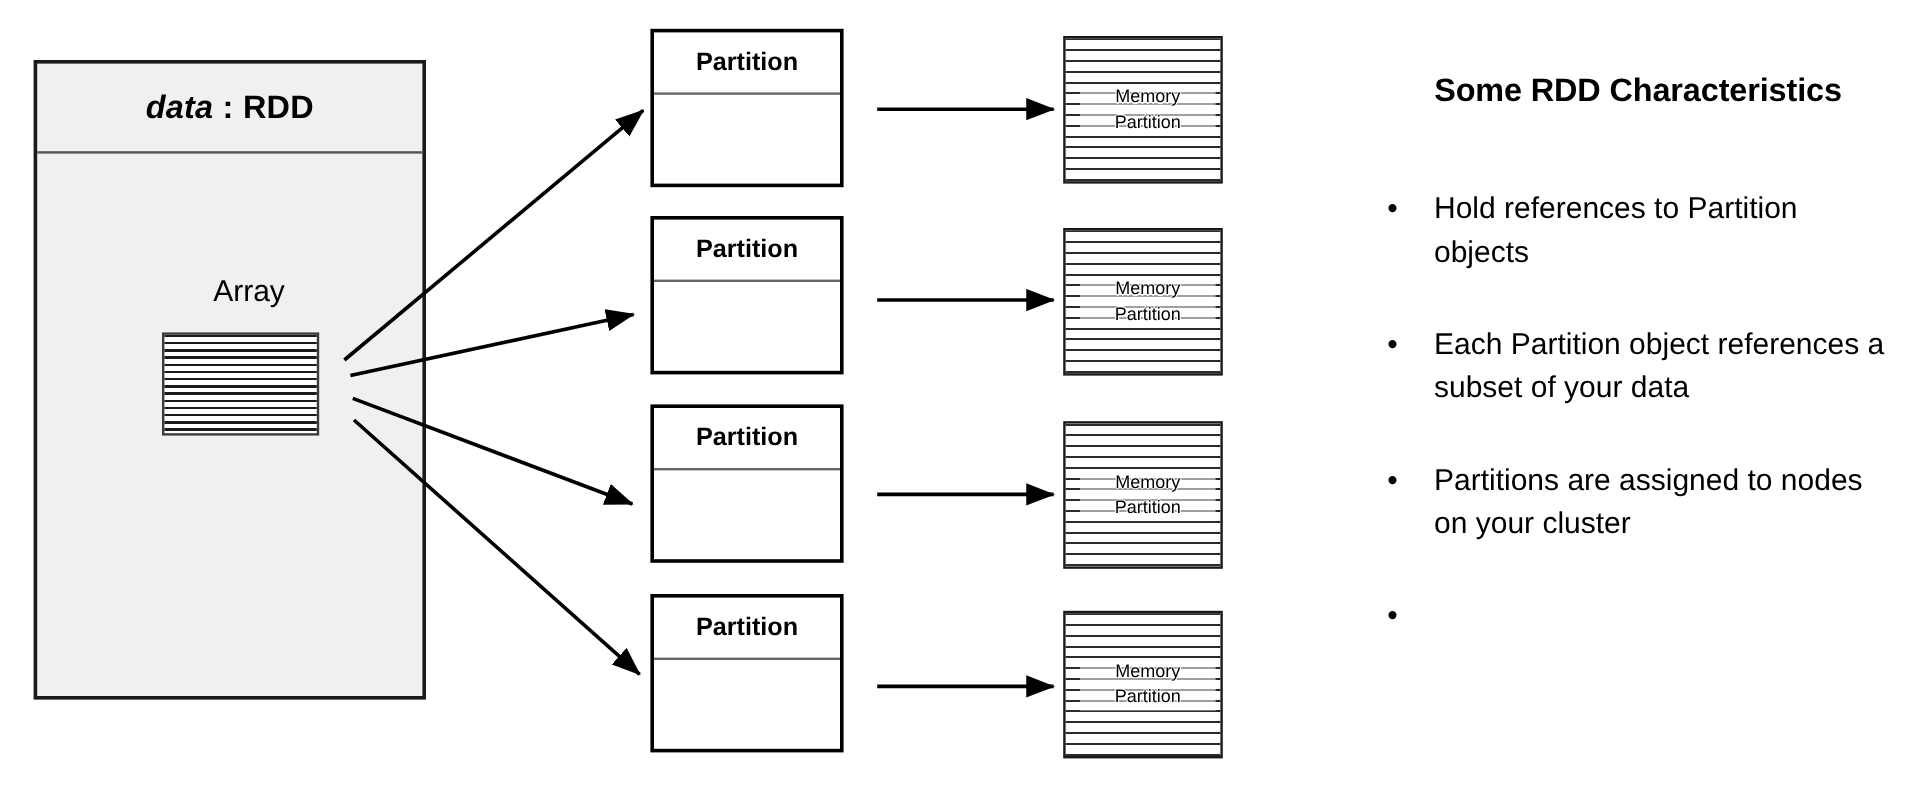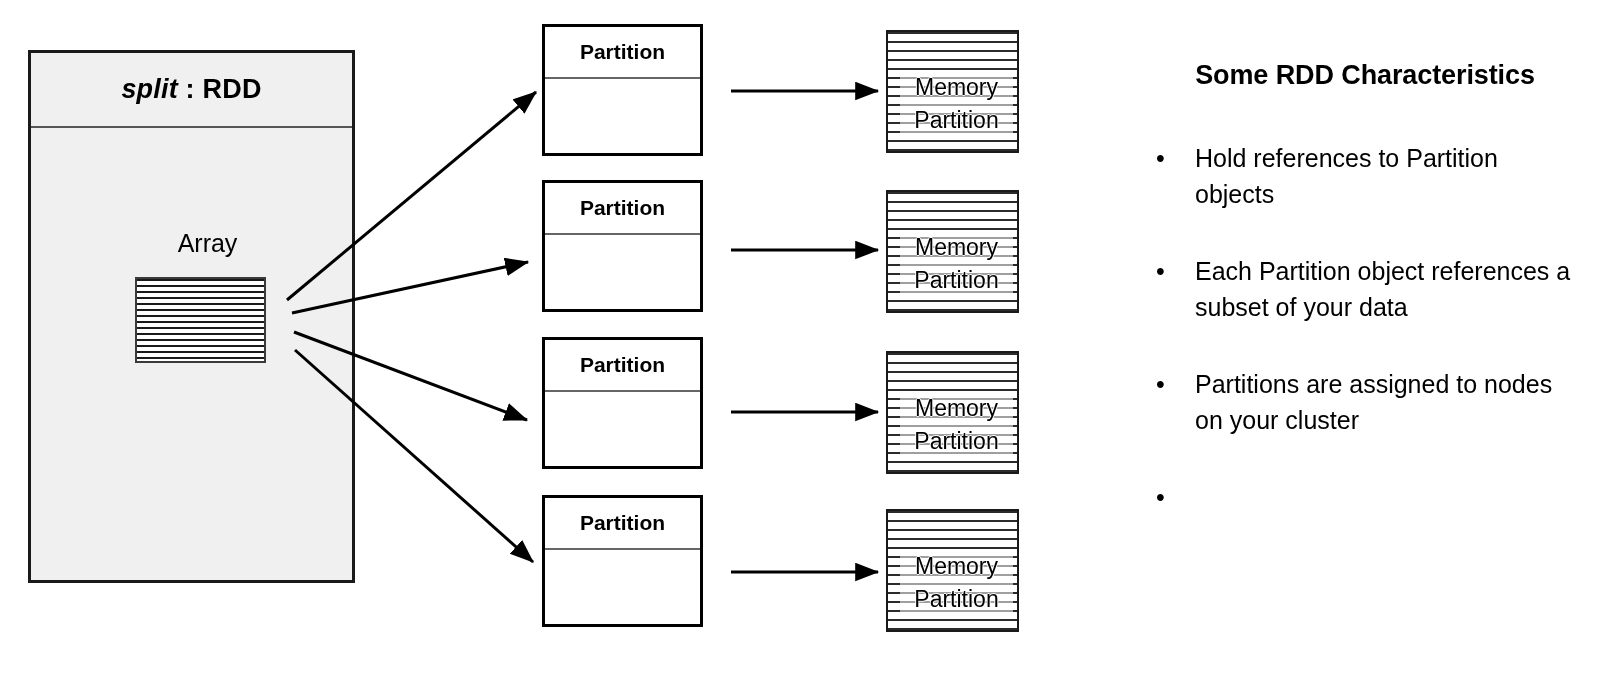--- a/index.html
+++ b/index.html
@@ -121,24 +121,23 @@
       #ffffff 1.6px, #ffffff 9px
     );
   }
   .mempart .mp-text {
     position: absolute;
     left: 12px;
     right: 4px;
     top: 50%;
     transform: translateY(-50%);
     text-align: center;
-    font-size: 23px;
+    font-size: 15px;
     line-height: 1.45;
     background: rgba(255,255,255,0.55);
-    margin-top: 12px;
   }
   .mempart .mp-text .ln {
     display: block;
     text-shadow:
        1px 0 0 rgba(255,255,255,0.9),
       -1px 0 0 rgba(255,255,255,0.9),
        0 1px 0 rgba(255,255,255,0.9),
        0 -1px 0 rgba(255,255,255,0.9);
   }
 
@@ -146,21 +145,21 @@
   .panel {
     position: absolute;
     left: 1150px;
     top: 60px;
     width: 430px;
   }
   .panel-title {
     font-size: 27px;
     font-weight: bold;
     text-align: center;
-    margin: 0 0 50px 0;
+    margin: 0 0 66px 0;
     letter-spacing: -0.1px;
   }
   .bullet-list {
     list-style: none;
     margin: 0;
     padding: 0;
   }
   .bullet-item {
     position: relative;
     padding-left: 45px;
@@ -186,21 +185,21 @@
     pointer-events: none;
   }
 </style>
 </head>
 <body>
 
 <div id="canvas">
 
   <div class="rdd-box">
     <div class="rdd-header">
-      <div class="rdd-title"><span class="nm">split</span><span> : RDD</span></div>
+      <div class="rdd-title"><span class="nm">data</span><span> : RDD</span></div>
     </div>
     <div class="array-label">Array</div>
     <div class="array-block"></div>
   </div>
 
   <div class="partition" style="left:542px; top:24px;">
     <div class="p-head">
         <span>Partition</span>
       </div>
     <div class="p-body"></div>

